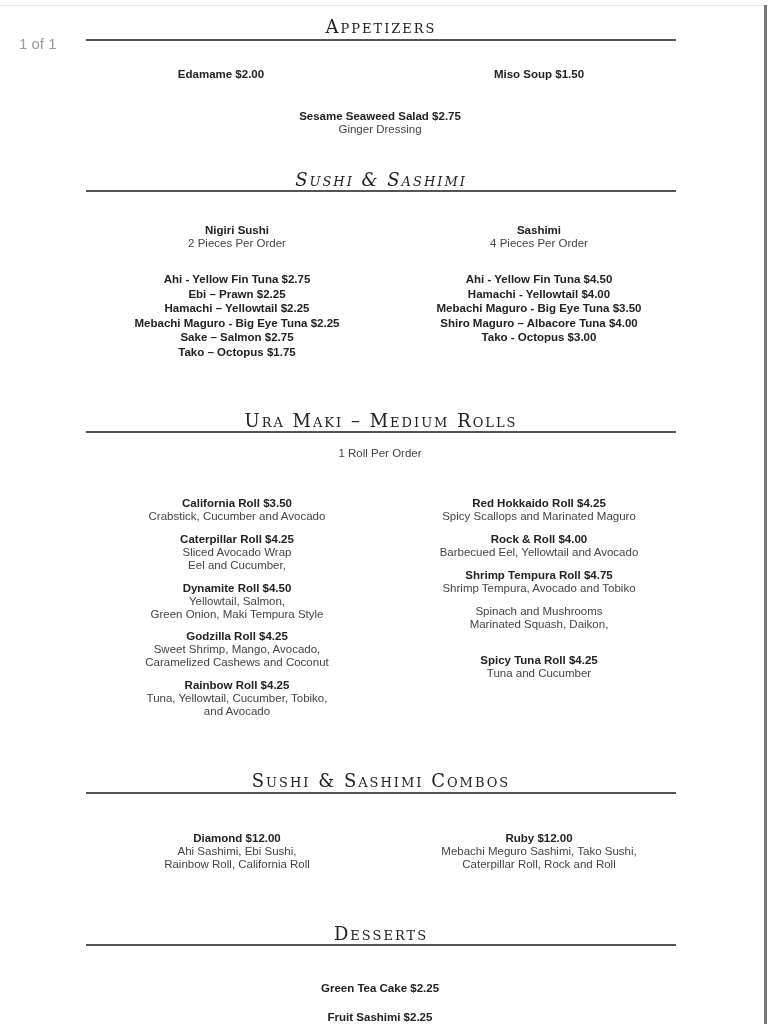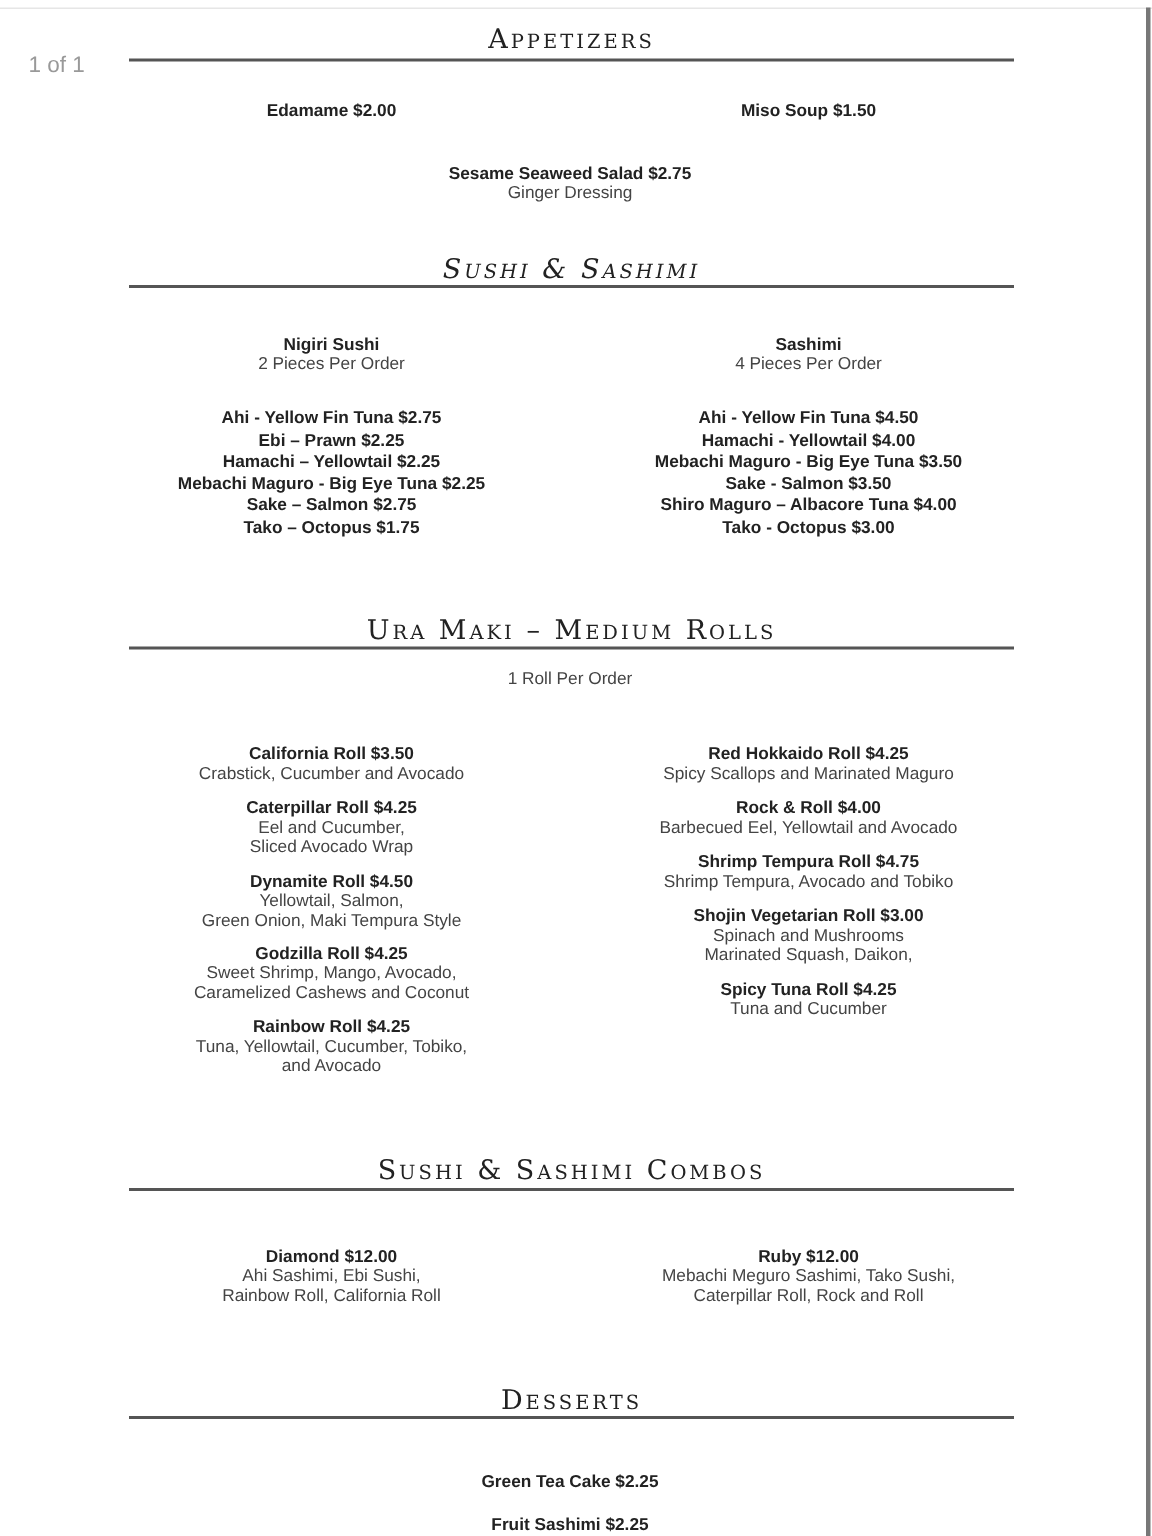--- a/index.html
+++ b/index.html
@@ -8,21 +8,21 @@
   .topline { position:absolute; left:0; top:5px; width:768px; height:1px; background:#e6e6e6; }
   .rightbar { position:absolute; left:764px; top:5px; width:3px; height:1019px; background:#777; }
   .pagecount { position:absolute; left:19px; top:35px; font-size:15px; color:#999; }
   .heading { position:absolute; left:86px; width:590px; text-align:center;
              font-family:"DejaVu Serif", serif; font-size:18px; letter-spacing:2px; color:#222;
              font-variant:small-caps; }
   .rule { position:absolute; left:86px; width:590px; height:2px; background:#555; }
   .item { position:absolute; text-align:center; font-size:11.5px; line-height:13px; }
   .name { font-weight:bold; color:#222; }
   .desc { color:#444; }
-  .col-left { left:86px; width:270px; }
+  .col-left { left:102px; width:270px; }
   .col-right { left:404px; width:270px; }
   .col-center { left:180px; width:400px; }
 </style>
 </head>
 <body>
 
 <div class="topline"></div>
 <div class="rightbar"></div>
 <div class="pagecount">1 of 1</div>
 
@@ -53,39 +53,38 @@
   <div class="name" style="line-height:14.6px">Sake – Salmon  $2.75</div>
   <div class="name" style="line-height:14.6px">Tako – Octopus  $1.75</div>
 </div>
 <div class="item col-right" style="top:224px;">
   <div class="name">Sashimi</div>
   <div class="desc">4 Pieces Per Order</div>
   <div style="height:22px"></div>
   <div class="name" style="line-height:14.6px">Ahi - Yellow Fin Tuna  $4.50</div>
   <div class="name" style="line-height:14.6px">Hamachi - Yellowtail  $4.00</div>
   <div class="name" style="line-height:14.6px">Mebachi Maguro - Big Eye Tuna  $3.50</div>
-  <div class="name" style="line-height:14.6px">Sake - Salmon  $3.50</div>
   <div class="name" style="line-height:14.6px">Shiro Maguro – Albacore Tuna  $4.00</div>
   <div class="name" style="line-height:14.6px">Tako - Octopus  $3.00</div>
 </div>
 
 <div class="heading" style="top:410px;">Ura Maki – Medium Rolls</div>
 <div class="rule" style="top:431px;"></div>
 <div class="item col-center" style="top:447px;">
   <div class="desc">1 Roll Per Order</div>
 </div>
 
 <div class="item col-left" style="top:497px;">
   <div class="name">California Roll  $3.50</div>
   <div class="desc">Crabstick, Cucumber and Avocado</div>
 </div>
 <div class="item col-left" style="top:533px;">
   <div class="name">Caterpillar Roll  $4.25</div>
+  <div class="desc">Sliced Avocado Wrap</div>
   <div class="desc">Eel and Cucumber,</div>
-  <div class="desc">Sliced Avocado Wrap</div>
 </div>
 <div class="item col-left" style="top:582px;">
   <div class="name">Dynamite Roll  $4.50</div>
   <div class="desc">Yellowtail, Salmon,</div>
   <div class="desc">Green Onion, Maki Tempura Style</div>
 </div>
 <div class="item col-left" style="top:630px;">
   <div class="name">Godzilla Roll  $4.25</div>
   <div class="desc">Sweet Shrimp, Mango, Avocado,</div>
   <div class="desc">Caramelized Cashews and Coconut</div>
@@ -102,21 +101,20 @@
 </div>
 <div class="item col-right" style="top:533px;">
   <div class="name">Rock &amp; Roll  $4.00</div>
   <div class="desc">Barbecued Eel, Yellowtail and Avocado</div>
 </div>
 <div class="item col-right" style="top:569px;">
   <div class="name">Shrimp Tempura Roll  $4.75</div>
   <div class="desc">Shrimp Tempura, Avocado and Tobiko</div>
 </div>
 <div class="item col-right" style="top:605px;">
-  <div class="name">Shojin Vegetarian Roll  $3.00</div>
   <div class="desc">Spinach and Mushrooms</div>
   <div class="desc">Marinated Squash, Daikon,</div>
 </div>
 <div class="item col-right" style="top:654px;">
   <div class="name">Spicy Tuna Roll  $4.25</div>
   <div class="desc">Tuna and Cucumber</div>
 </div>
 
 <div class="heading" style="top:770px;">Sushi &amp; Sashimi Combos</div>
 <div class="rule" style="top:792px;"></div>

